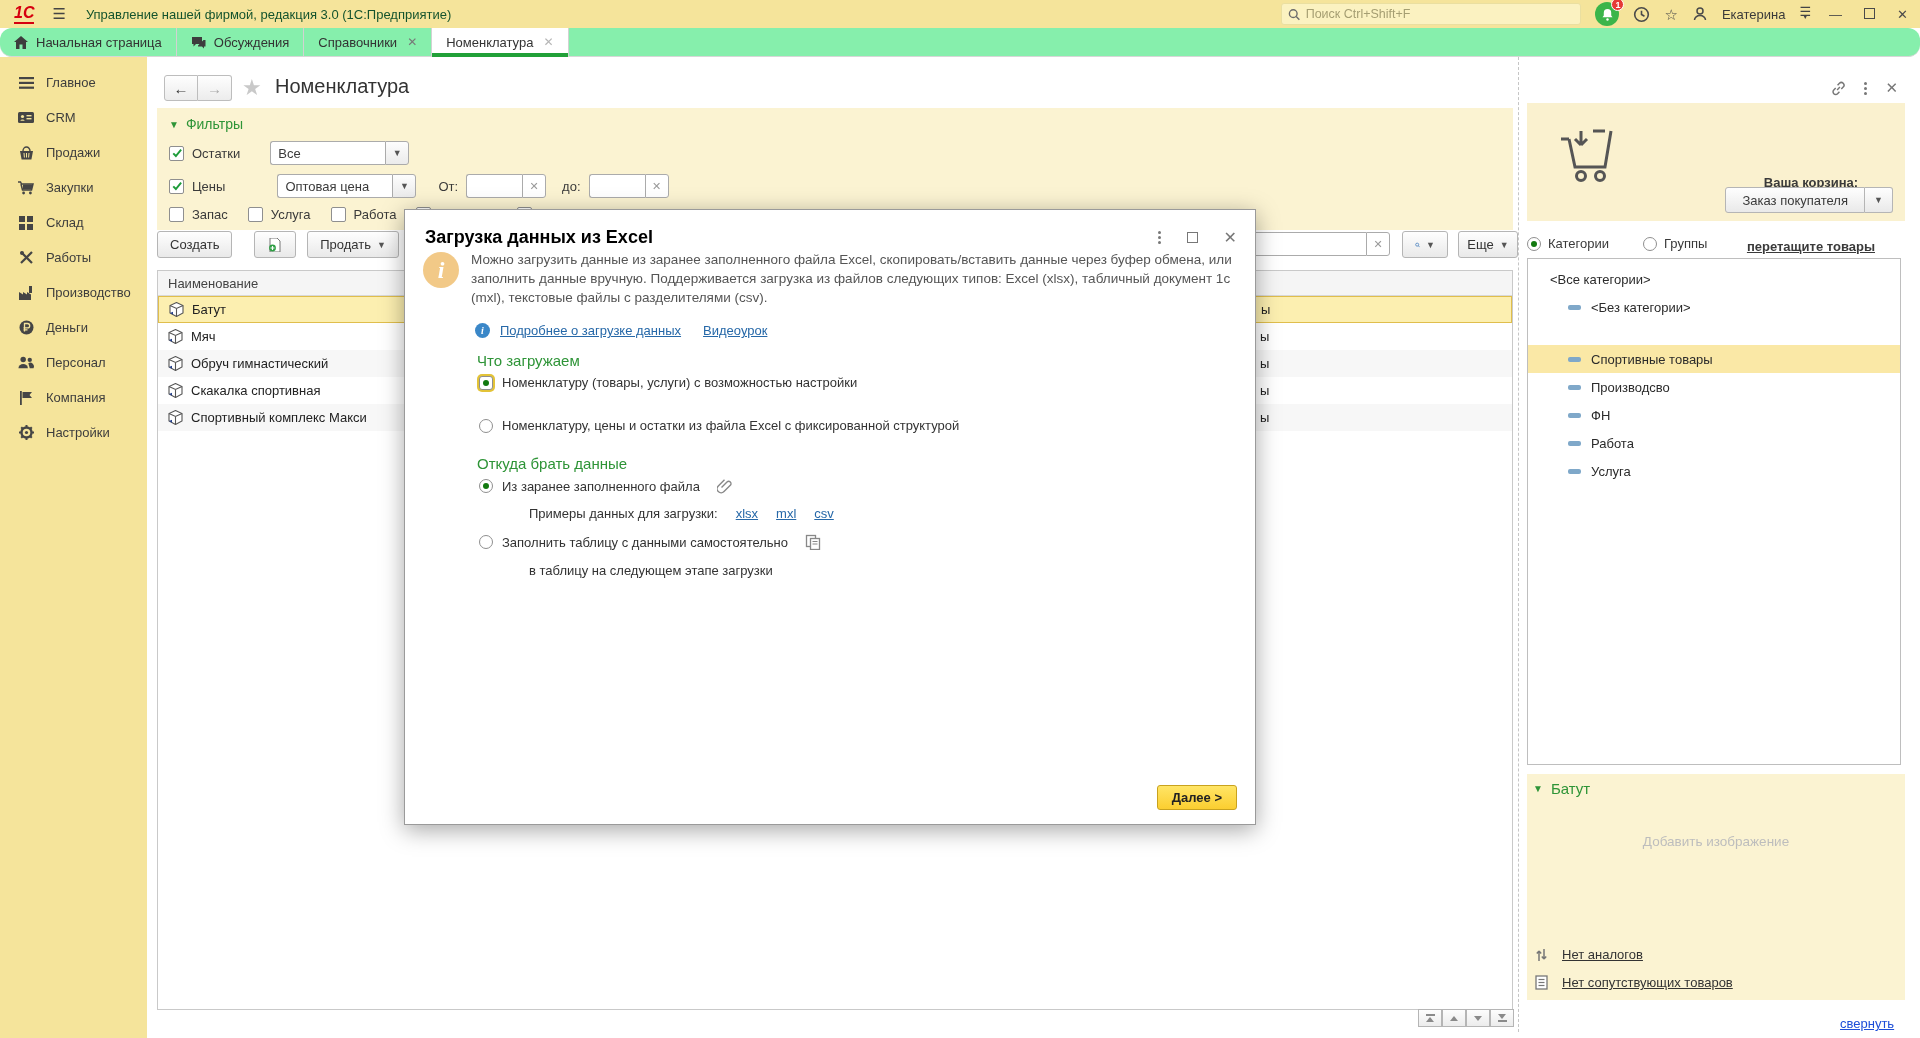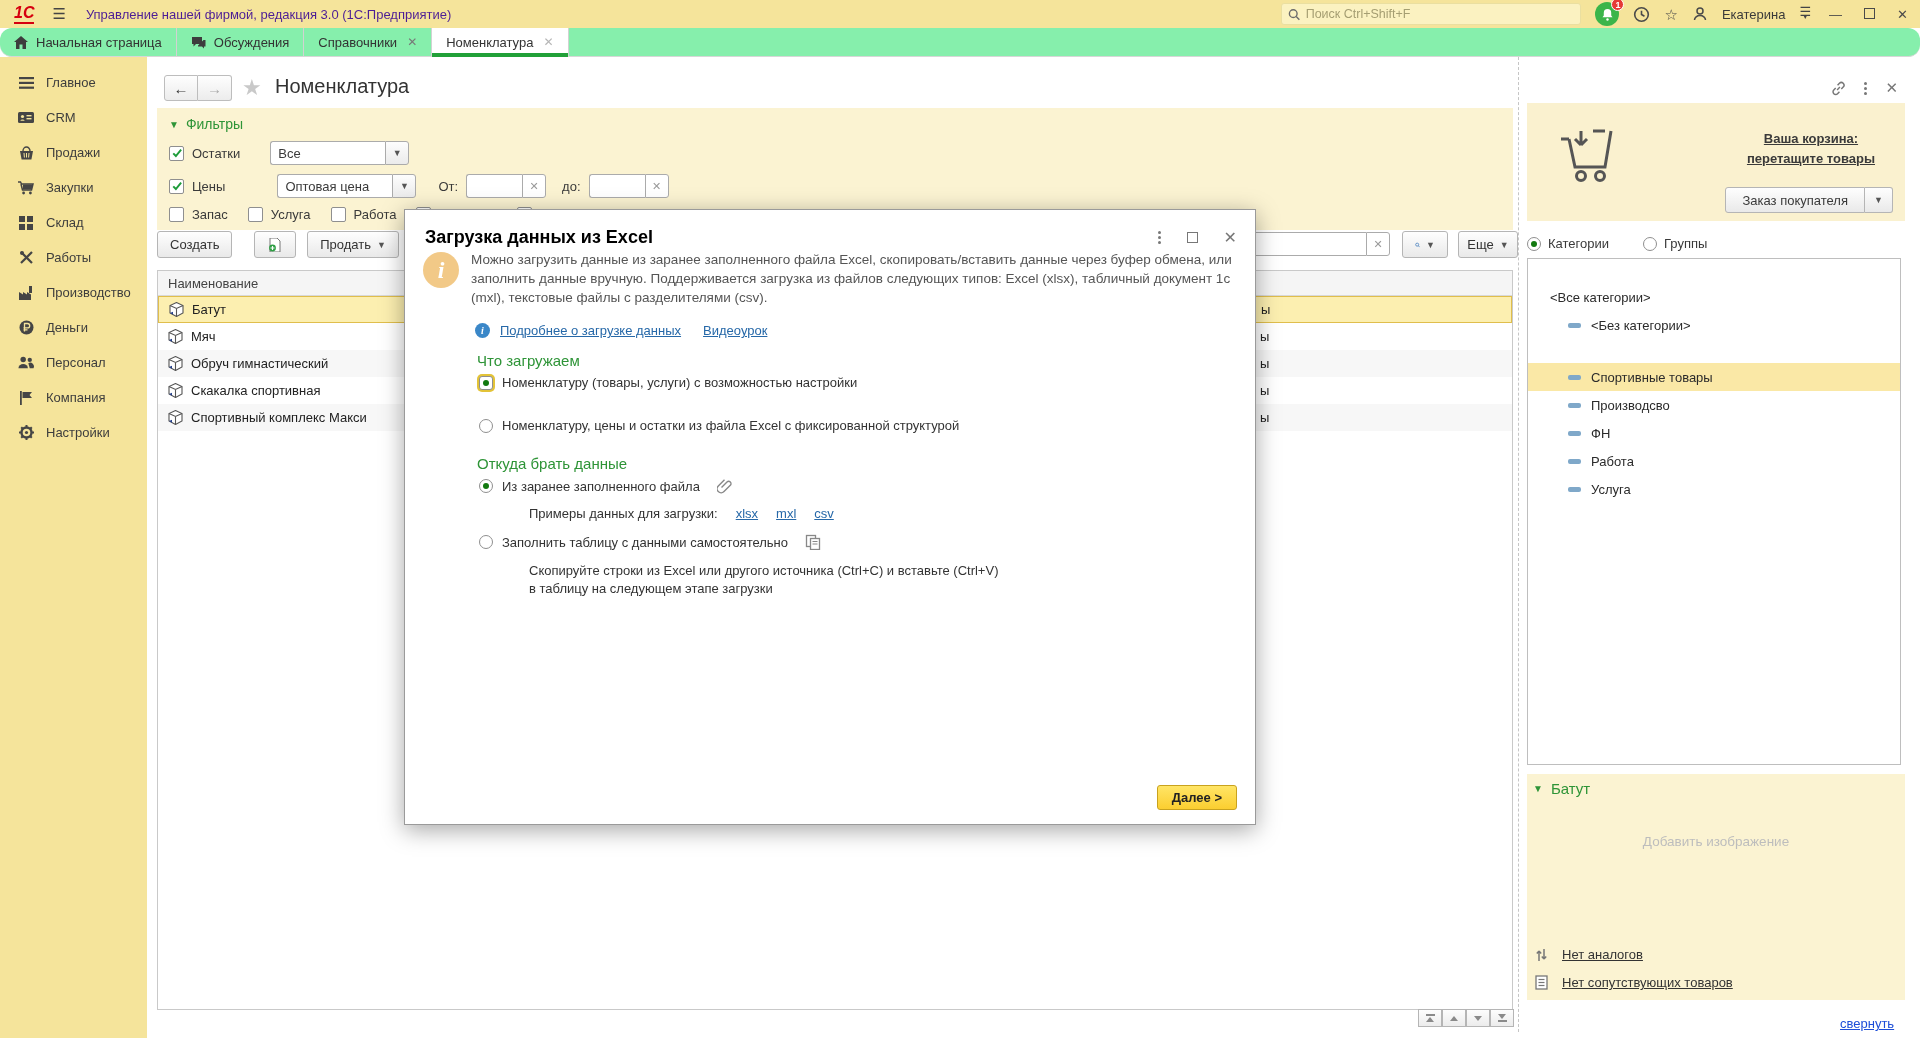--- a/index.html
+++ b/index.html
@@ -3,21 +3,21 @@
 <meta charset="utf-8">
 <style>
   * { margin:0; padding:0; box-sizing:border-box; }
   html,body { width:1920px; height:1038px; overflow:hidden;
     font-family:"Liberation Sans","DejaVu Sans",sans-serif; font-size:13px; color:#3a3a3a; background:#fff; }
 
   
   .titlebar { position:absolute; left:0; top:0; width:1920px; height:28px; background:#F5E49B; display:flex; align-items:center; }
   .logo1c { font-weight:bold; font-style:italic; color:#D6000F; font-size:16px; margin-left:14px; border-bottom:2px solid #D6000F; line-height:1; padding-bottom:1px;}
   .tb-burger { font-size:15px; color:#444; margin-left:18px; }
-  .tb-title { margin-left:20px; color:#4c1d95; }
+  .tb-title { margin-left:20px; color:#14532d; }
   .tb-right { position:absolute; right:8px; top:0; height:28px; display:flex; align-items:center; gap:14px; }
   .tb-search { width:300px; height:22px; background:#FBF2C1; border:1px solid #EADFA0; border-radius:3px; display:flex; align-items:center; padding:0 6px; gap:5px; }
   .tb-search input { border:none; outline:none; background:transparent; font-size:12.5px; color:#555; width:100%; font-family:inherit;}
   .tb-search input::placeholder { color:#A59E72; }
   .bell { position:relative; width:24px; height:24px; background:#3BB54A; border-radius:50%; display:flex; align-items:center; justify-content:center; }
   .bell-badge { position:absolute; top:-4px; right:-5px; min-width:13px; height:13px; background:#E53935; border:1px solid #fff; border-radius:50%; color:#fff; font-size:9px; display:flex; align-items:center; justify-content:center; font-weight:bold; }
   .tb-ico { color:#4a4a4a; font-size:15px; line-height:1; }
   .winbtn { color:#4a4a4a; font-size:13px; padding:0 4px; }
   .menu-caret { display:flex; flex-direction:column; align-items:center; line-height:0.5; color:#444; font-size:13px;}
   .menu-caret small{ font-size:8px; }
@@ -79,29 +79,29 @@
   .pager { position:absolute; left:1418px; top:1009px; display:flex; }
   .pgbtn { width:24px; height:18px; border:1px solid #B5B5B5; background:linear-gradient(#fdfdfd,#ececec); display:flex; align-items:center; justify-content:center; flex-direction:column; gap:1px; }
   .tri-up { width:0; height:0; border-left:4px solid transparent; border-right:4px solid transparent; border-bottom:5px solid #8a8a8a; }
   .tri-dn { width:0; height:0; border-left:4px solid transparent; border-right:4px solid transparent; border-top:5px solid #8a8a8a; }
   .bar { width:9px; height:2px; background:#8a8a8a; }
 
   
   .rp-divider { position:absolute; left:1518px; top:57px; height:975px; border-left:1px dashed #C5C5C5; }
   .cart-card { position:absolute; left:1527px; top:103px; width:378px; height:118px; background:#FAF1CF; }
   .cart-text { position:absolute; right:30px; top:26px; text-align:center; color:#3a3a3a; font-weight:bold; line-height:1.5; }
-  .cart-text div { text-decoration:underline; }
+  .cart-text div { text-decoration:underline;margin-top:44px; }
   .order-row { position:absolute; right:12px; bottom:8px; display:flex; }
   .order-btn { height:26px; padding:0 16px; background:linear-gradient(#fefefe,#e9e9e9); border:1px solid #B5B5B5; border-radius:3px 0 0 3px; display:flex; align-items:center; }
   .order-dd { width:28px; height:26px; background:linear-gradient(#fefefe,#e9e9e9); border:1px solid #B5B5B5; border-left:none; border-radius:0 3px 3px 0; display:flex; align-items:center; justify-content:center; color:#555; font-size:9px; }
   .radio { width:14px; height:14px; border:1px solid #8f8f8f; border-radius:50%; background:#fff; display:inline-flex; align-items:center; justify-content:center; flex:0 0 14px; }
   .radio .dot { width:6px; height:6px; border-radius:50%; background:#12790F; }
   .rp-radios { position:absolute; left:1527px; top:236px; display:flex; gap:34px; align-items:center; }
   .rp-radios label { display:flex; gap:7px; align-items:center; }
-  .cat-list { position:absolute; left:1527px; top:258px; width:374px; height:507px; border:1px solid #BEBEBE; background:#fff; padding-top:24px; }
+  .cat-list { position:absolute; left:1527px; top:258px; width:374px; height:507px; border:1px solid #BEBEBE; background:#fff; padding-top:6px; }
   .cat-item { height:28px; display:flex; align-items:center; gap:10px; padding-left:40px; color:#2b2b2b; }
   .cat-item.root { padding-left:22px; }
   .cat-item.sel { background:#FAE8A6;margin-top:24px; }
   .dash { width:13px; height:5px; border-radius:2px; background:#7FA8C9; flex:0 0 13px; }
   .prod-card { position:absolute; left:1527px; top:774px; width:378px; height:226px; background:#FBF3D2; }
   .prod-head { position:absolute; left:6px; top:6px; color:#2E9437; font-size:15px; display:flex; gap:8px; align-items:center; }
   .prod-img { position:absolute; left:0; top:60px; width:378px; text-align:center; color:#BDBDBD; font-size:13.5px; }
   .prod-link { position:absolute; left:8px; display:flex; gap:14px; align-items:center; color:#333; }
   .prod-link span { text-decoration:underline; }
   .collapse { position:absolute; left:1840px; top:1016px; color:#1d4ed8; text-decoration:underline; }
@@ -626,17 +626,16 @@
     <span class="radio"></span>
     <span>Заполнить таблицу с данными самостоятельно</span>
     <svg width="16" height="16" viewBox="0 0 16 16" style="margin-left:8px;">
         <rect x="1.5" y="1.5" width="9" height="11" fill="#fff" stroke="#888" stroke-width="1.3"></rect>
         <rect x="5.5" y="4.5" width="9" height="11" fill="#fff" stroke="#888" stroke-width="1.3"></rect>
         <line x1="7.5" y1="7.5" x2="12.5" y2="7.5" stroke="#888" stroke-width="1"></line>
         <line x1="7.5" y1="10" x2="12.5" y2="10" stroke="#888" stroke-width="1"></line>
       </svg>
   </div>
   <div class="dlg-indent" style="top:352px; line-height:18px;">
-    <div>Скопируйте строки из Excel или другого источника (Ctrl+C) и вставьте (Ctrl+V)</div>
     <div>в таблицу на следующем этапе загрузки</div>
   </div>
   <span class="next-btn">Далее &gt;</span>
 </div>
 
 </body></html>

